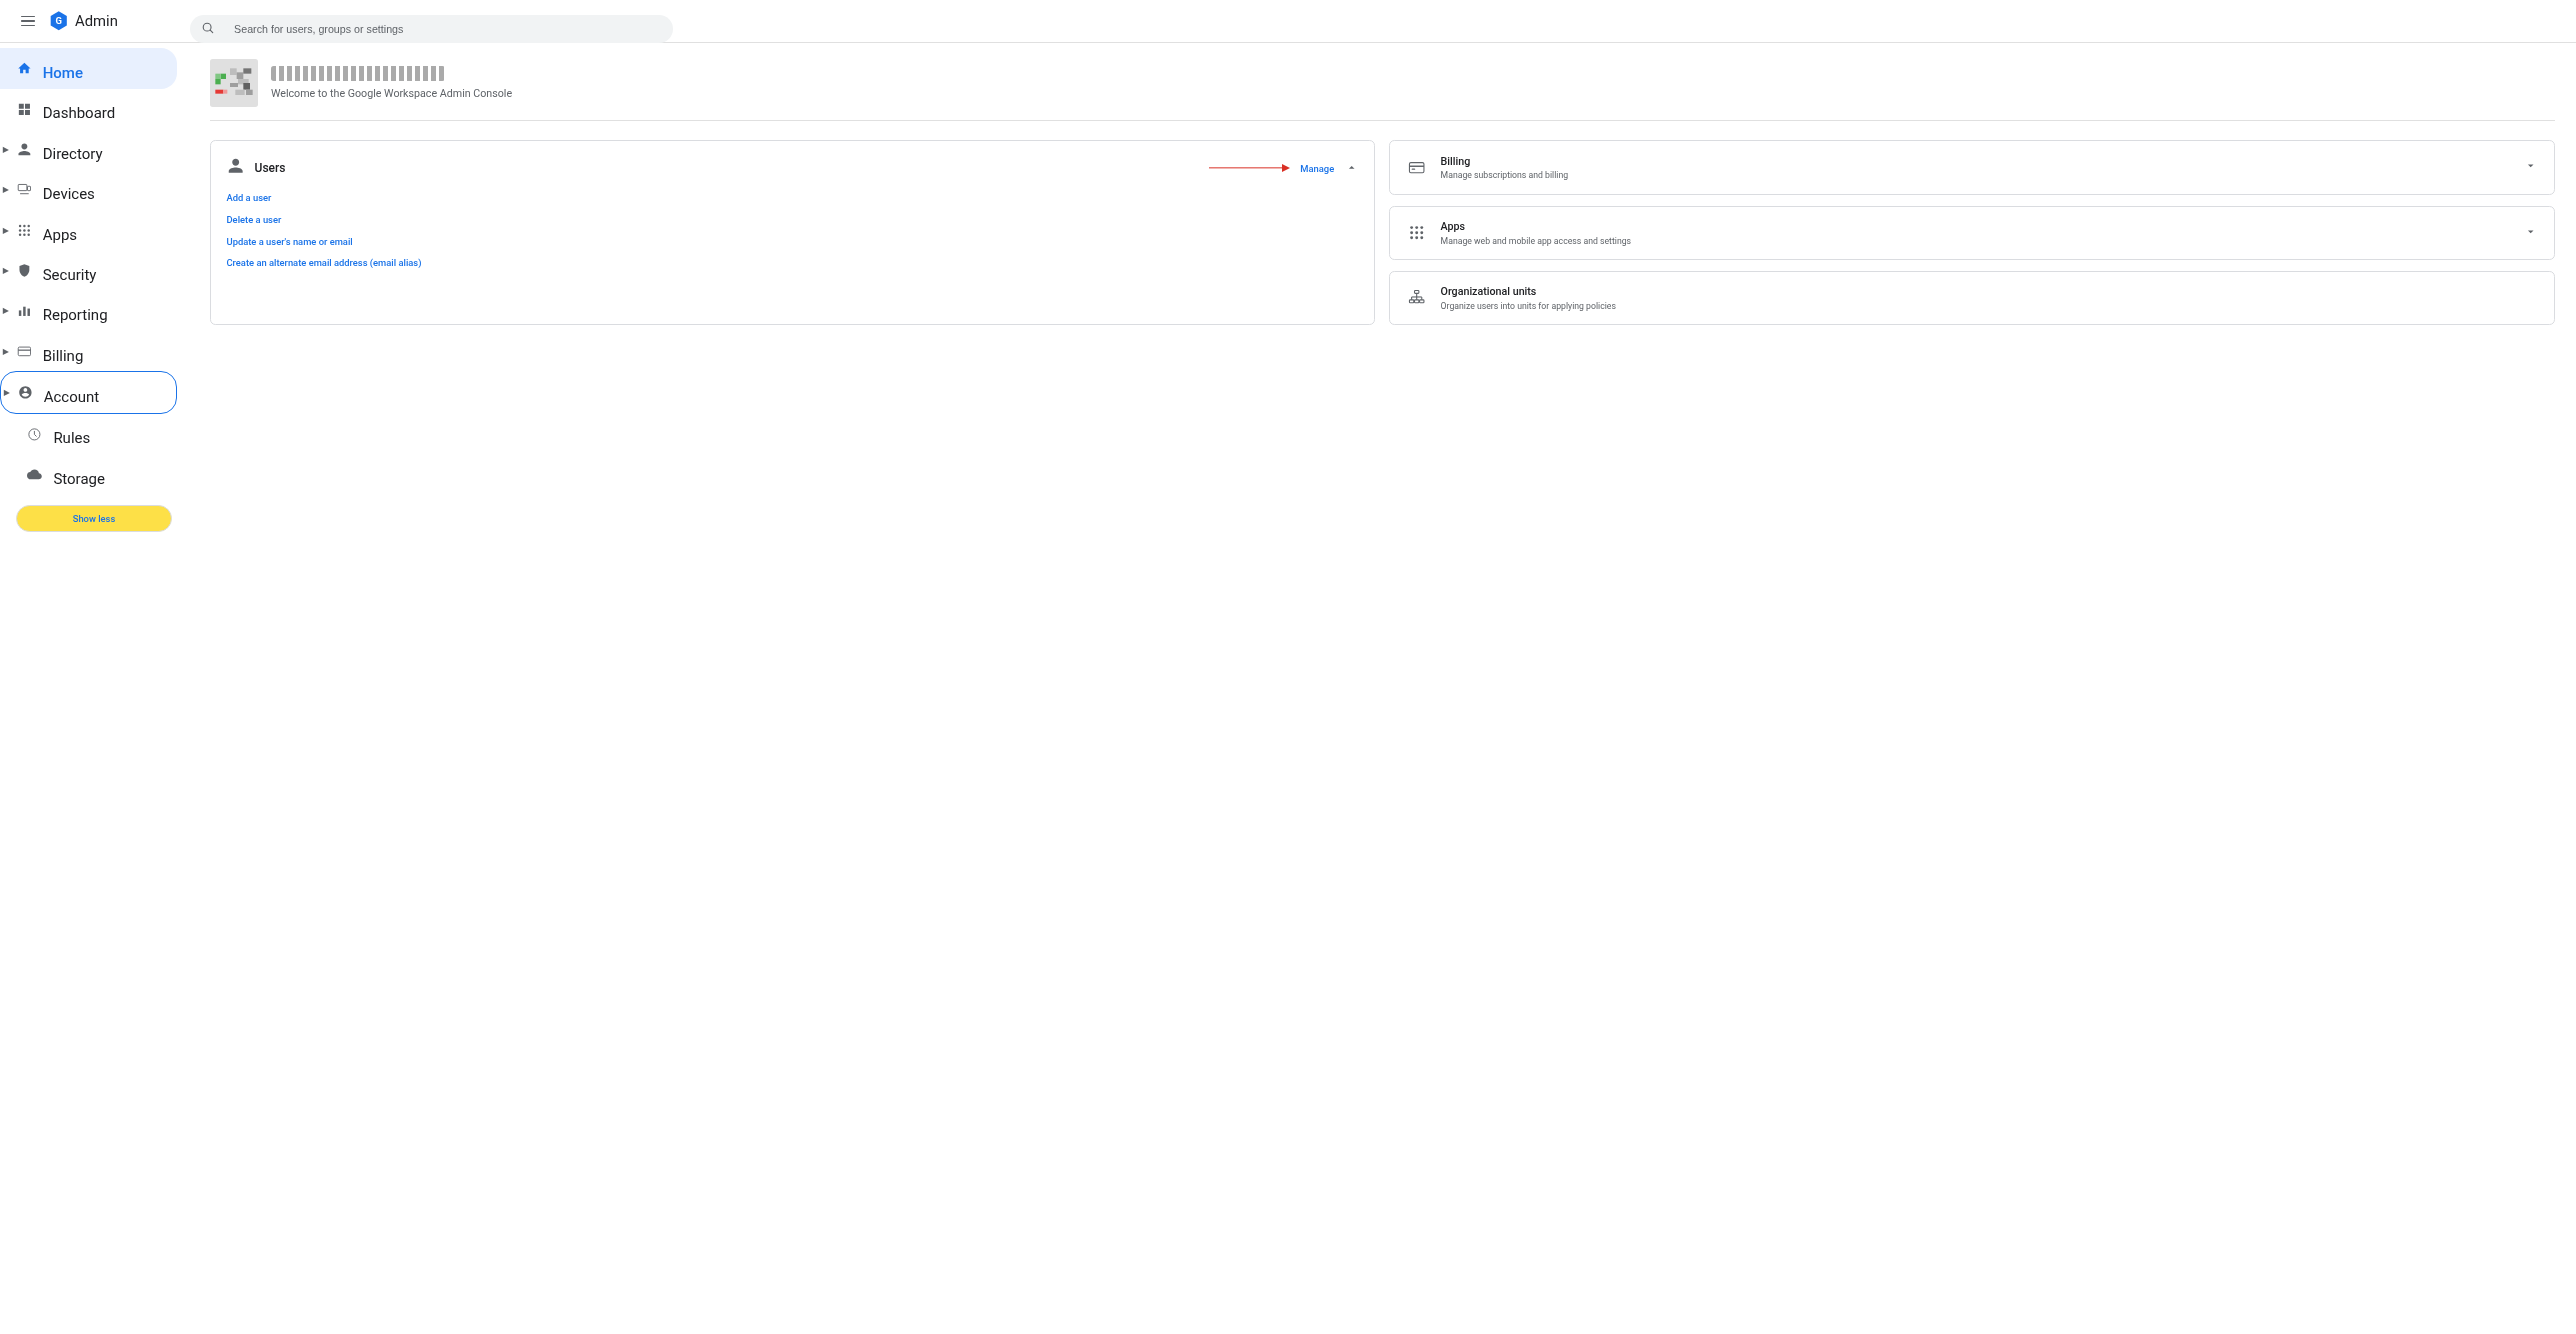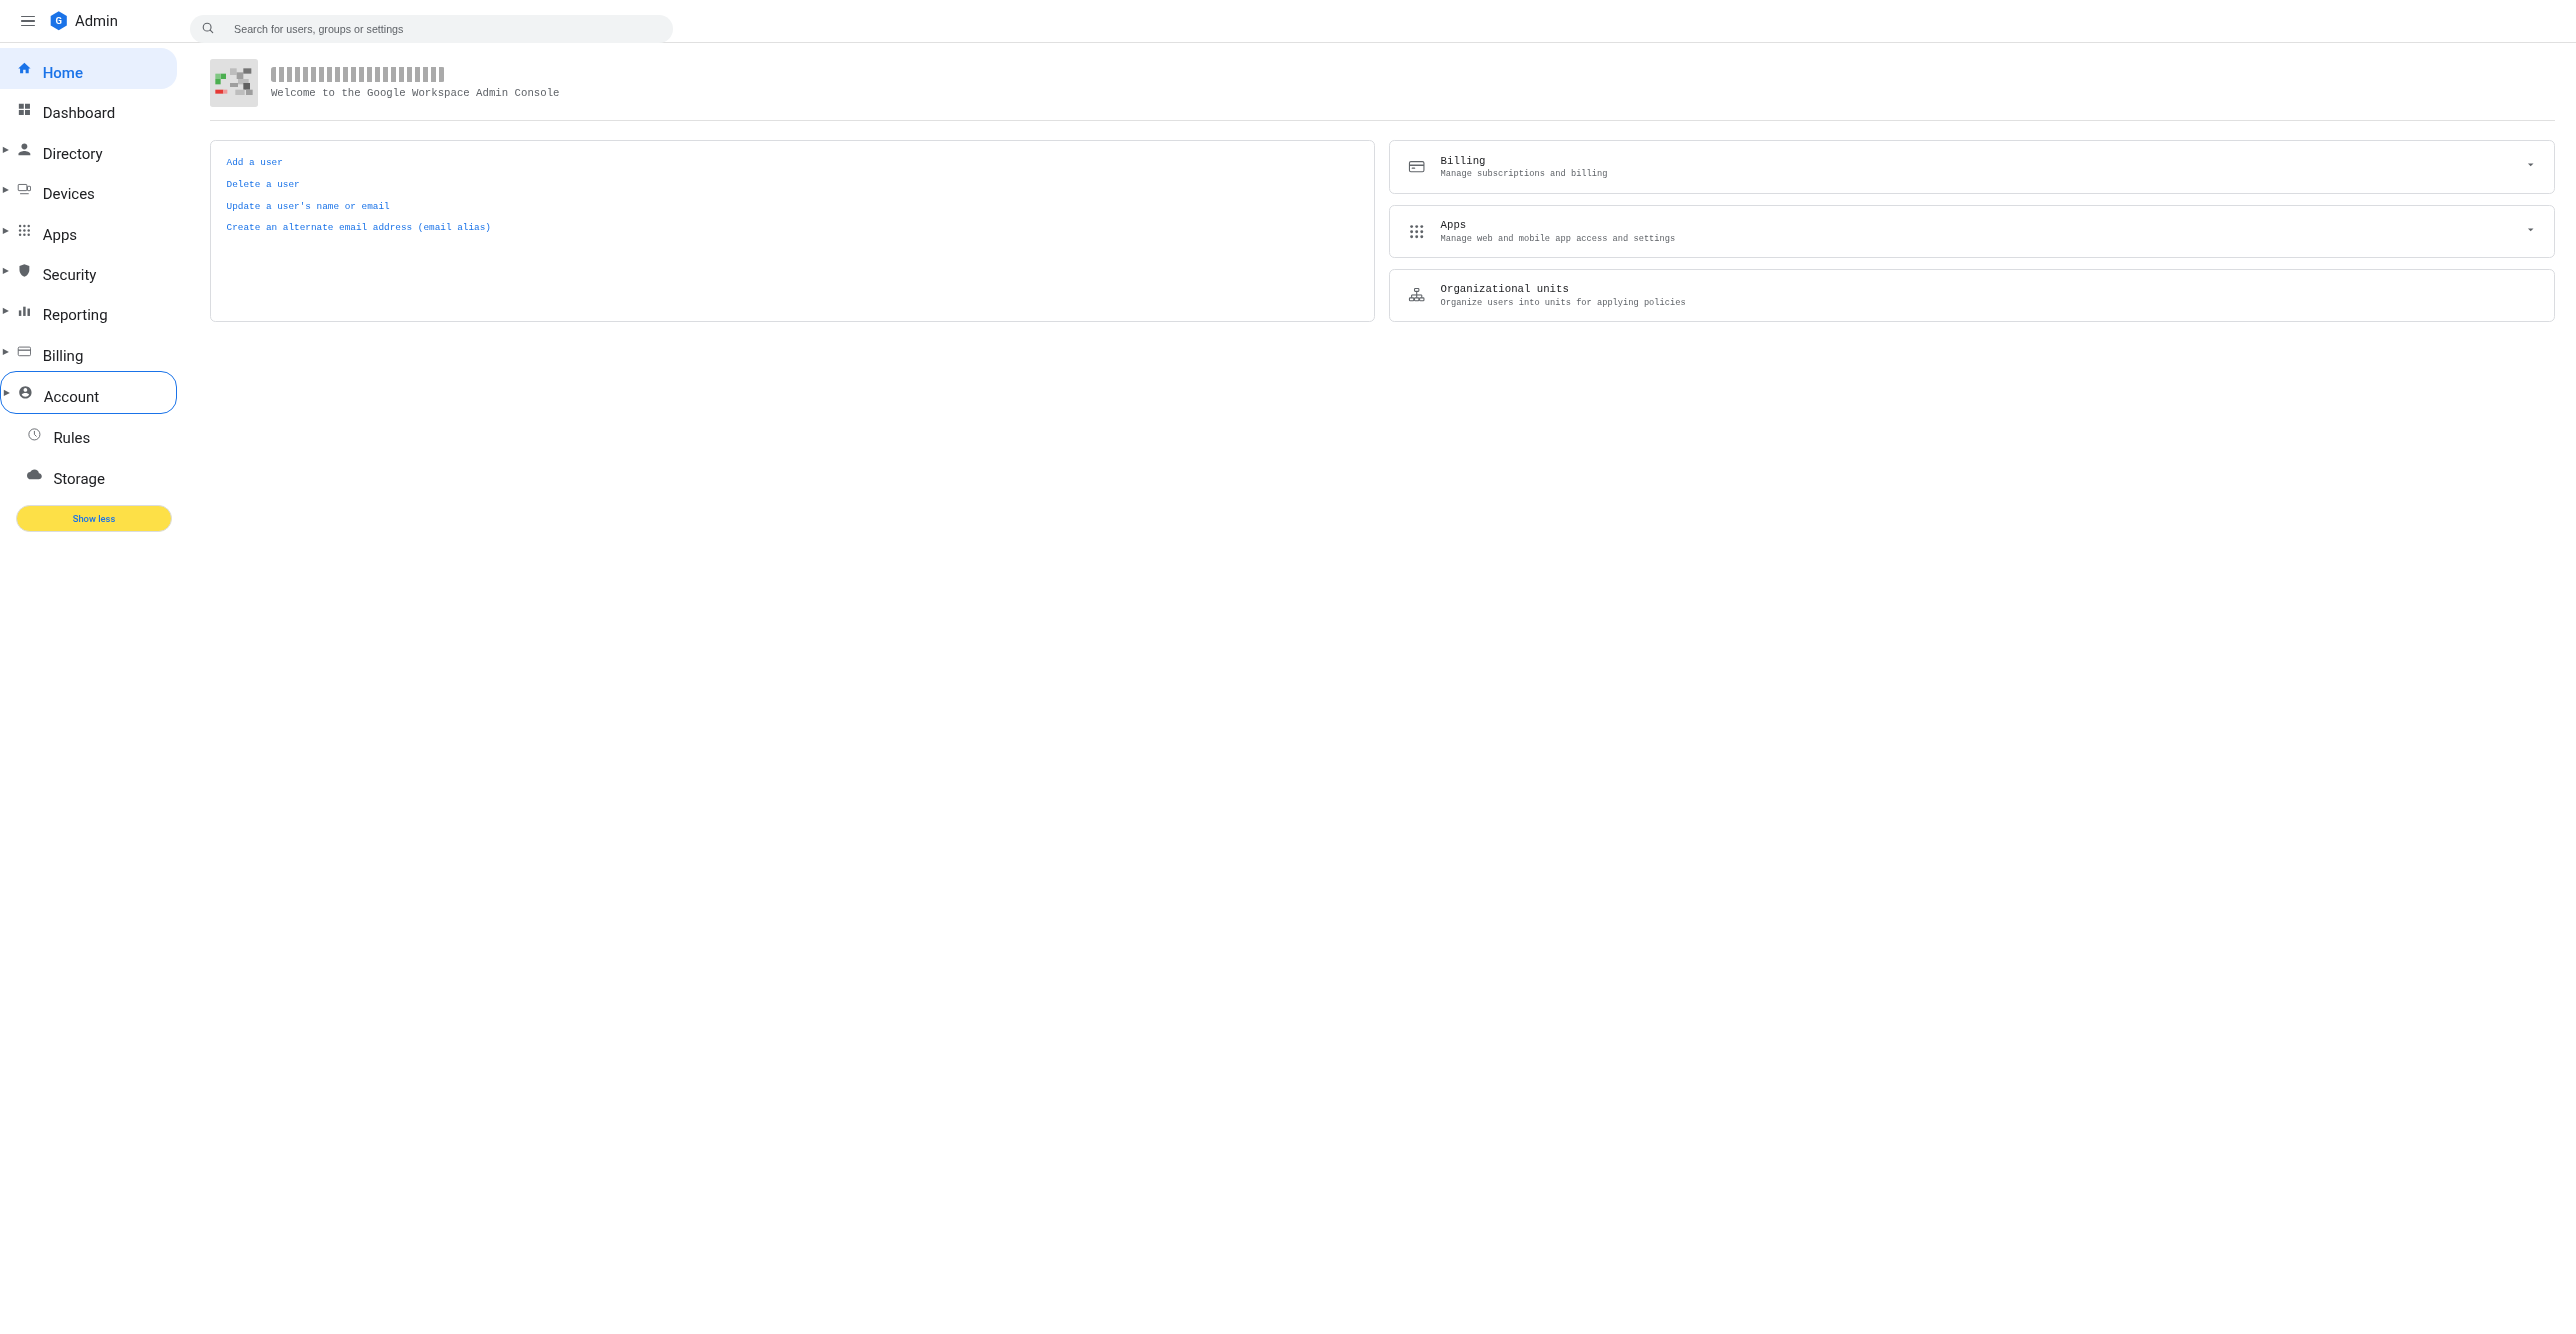--- a/index.html
+++ b/index.html
@@ -144,21 +144,20 @@
       font-weight: 500;
       cursor: pointer;
       background: #fde047;
     }
 
     
     .main-content {
       flex: 1;
       overflow-y: auto;
       padding: 16px 21.5px;
-      font-family: Liberation Mono, monospace;
     }
 
     
     .welcome-banner {
       display: flex;
       align-items: center;
       gap: 13.4px;
       margin-bottom: 19px;
       padding-bottom: 13.4px;
       border-bottom: 0.7px solid #e0e0e0;
@@ -544,20 +543,42 @@
       <div class="welcome-text-area">
 
         <div class="welcome-name-blurred"></div>
         <span class="welcome-subtitle">Welcome to the Google Workspace Admin Console</span>
       </div>
     </div>
 
     <div class="cards-grid">
 
       <div class="card">
+        <div class="users-card-header">
+          <div class="users-card-title-wrap">
+            <span class="users-icon">
+              <svg width="17.4" height="17.4" viewBox="0 0 24 24" fill="#5f6368">
+                  <path d="M12 12c2.7 0 4.8-2.1 4.8-4.8S14.7 2.4 12 2.4 7.2 4.5 7.2 7.2 9.3 12 12 12zm0 2.4c-3.2 0-9.6 1.6-9.6 4.8v2.4h19.2v-2.4c0-3.2-6.4-4.8-9.6-4.8z"></path>
+                </svg>
+            </span>
+            <span class="users-title">Users</span>
+          </div>
+          <div class="users-card-actions">
+
+            <div class="arrow-container">
+              <div class="red-arrow"></div>
+            </div>
+            <a class="manage-link">Manage</a>
+            <button class="collapse-btn">
+              <svg width="13.4" height="13.4" viewBox="0 0 24 24" fill="#5f6368">
+                  <path d="M7 14l5-5 5 5z"></path>
+                </svg>
+            </button>
+          </div>
+        </div>
 
 
         <a class="user-action-link">Add a user</a>
         <a class="user-action-link">Delete a user</a>
         <a class="user-action-link">Update a user's name or email</a>
         <a class="user-action-link">Create an alternate email address (email alias)</a>
       </div>
 
       <div class="right-column">
 

